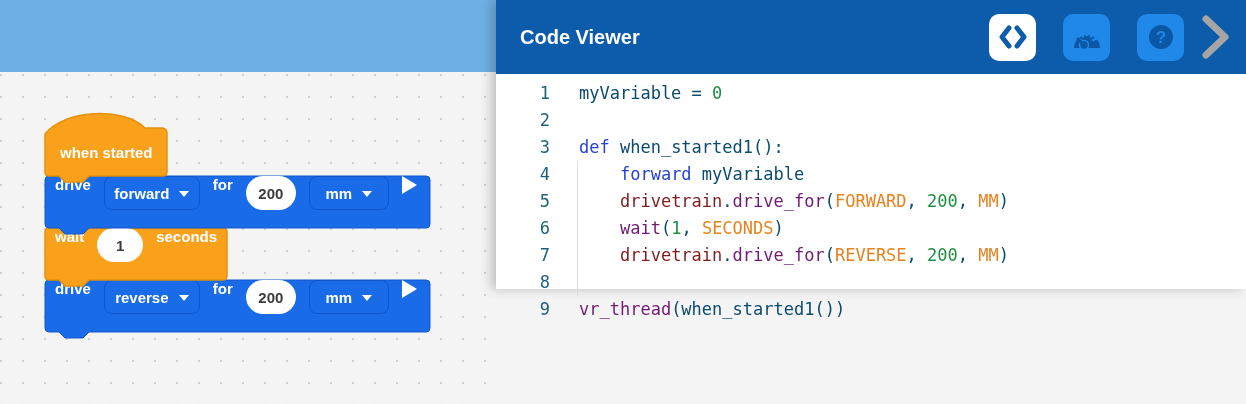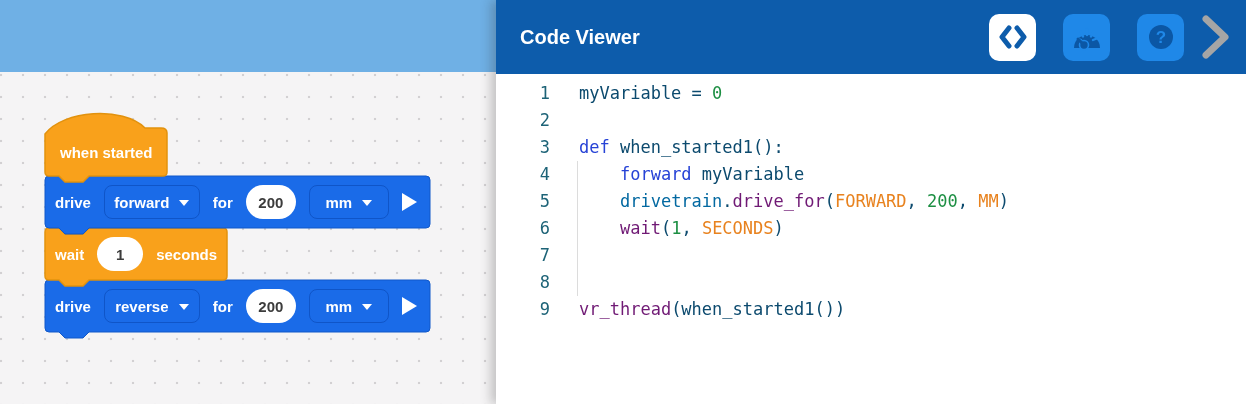--- a/index.html
+++ b/index.html
@@ -9,21 +9,21 @@
   
   .left-toolbar { position:absolute; left:0; top:0; width:496px; height:72px;
                   background:#6fb0e5; }
   .workspace { position:absolute; left:0; top:72px; width:496px; height:332px;
                background-color:#f5f4f5;
                background-image:radial-gradient(circle, #d2d0d2 1.3px, transparent 1.6px);
                background-size:22px 22px; background-position:12px 14px; }
 
   .block { position:absolute; color:#fff; font-weight:bold; font-size:15px; }
   .block svg.bg { position:absolute; left:0; top:0; overflow:visible; }
-  .block .content { position:relative; display:flex; align-items:center; }
+  .block .content { position:relative; display:flex; align-items:flex-start; }
 
   .blk-hat    { left:45px; top:40px;  width:122px; height:64px; z-index:4; }
   .blk-drive1 { left:45px; top:104px; width:385px; height:52px; z-index:3; }
   .blk-wait   { left:45px; top:156px; width:182px; height:52px; z-index:2; }
   .blk-drive2 { left:45px; top:208px; width:385px; height:52px; z-index:1; }
 
   .blk-hat .content { padding:32px 0 7px 15px; height:64px; align-items:flex-start; }
   .stack .content { height:52px; padding-left:10px; gap:13px; }
 
   .dropdown { height:34px; border:1.5px solid #0f55c8; border-radius:8px;
@@ -34,41 +34,41 @@
   .caret { width:0; height:0; border-left:5px solid transparent;
            border-right:5px solid transparent; border-top:6px solid #fff; margin-top:2px; }
   .pill { min-width:46px; height:34px; background:#fff; border-radius:17px;
           color:#3c3c3c; display:flex; align-items:center; justify-content:center;
           padding:0 12px; }
   .pill-num { width:50px; }
   .play { width:0; height:0; border-left:15px solid #fff;
           border-top:9px solid transparent; border-bottom:9px solid transparent; }
 
   
-  .code-panel { position:absolute; left:496px; top:0; width:750px; height:404px;
+  .code-panel { position:absolute; left:496px; top:0; width:750px; height:289px;
                 background:#fff; box-shadow:-5px 0 10px rgba(40,40,40,0.25); }
   .cv-header { height:74px; background:#0d5cab; display:flex; align-items:center;
                padding:0 12px 0 24px; }
   .cv-title { color:#fff; font-weight:bold; font-size:20px; flex:1; }
   .icon-btn { width:47px; height:47px; border-radius:10px; border:none;
               background:#1f88e8; display:flex; align-items:center; justify-content:center;
               margin-left:27px; cursor:pointer; }
   .icon-btn.active { background:#fff; }
   .chevron-btn { width:38px; height:50px; background:transparent; border:none;
                  display:flex; align-items:center; justify-content:center;
                  margin-left:12px; cursor:pointer; }
 
   .code-area { position:relative; padding-top:6px;
                font-family:"DejaVu Sans Mono", monospace; font-size:17px; }
   .code-line { display:flex; height:27px; line-height:27px; }
   .ln { width:54px; text-align:right; color:#1d6377; flex:0 0 54px; }
   .lc { margin-left:29px; white-space:pre; color:#1d1d1d; }
   .tok-d { color:#0c4a6e; }
   .tok-k { color:#2743d6; }
-  .tok-o { color:#0369a1; }
+  .tok-o { color:#7f1d1d; }
   .tok-f { color:#701a75; }
   .tok-c { color:#e8821e; }
   .tok-n { color:#1d8f43; }
   .indent-guide { position:absolute; left:81px; top:87px; height:135px;
                   border-left:1.5px solid #dcdcdc; }
 </style>
 </head>
 <body>
 
 <div class="left-toolbar"></div>
@@ -208,20 +208,21 @@
         <div class="code-line">
           <span class="ln">5</span>
           <span class="lc"><span class="tok-d">    </span><span class="tok-o">drivetrain</span><span class="tok-d">.</span><span class="tok-f">drive_for</span><span class="tok-d">(</span><span class="tok-c">FORWARD</span><span class="tok-d">, </span><span class="tok-n">200</span><span class="tok-d">, </span><span class="tok-c">MM</span><span class="tok-d">)</span></span>
         </div>
         <div class="code-line">
           <span class="ln">6</span>
           <span class="lc"><span class="tok-d">    </span><span class="tok-f">wait</span><span class="tok-d">(</span><span class="tok-n">1</span><span class="tok-d">, </span><span class="tok-c">SECONDS</span><span class="tok-d">)</span></span>
         </div>
         <div class="code-line">
           <span class="ln">7</span>
+          <span class="lc"><span class="tok-d">    </span><span class="tok-o">drivetrain</span><span class="tok-d">.</span><span class="tok-f">drive_for</span><span class="tok-d">(</span><span class="tok-c">REVERSE</span><span class="tok-d">, </span><span class="tok-n">200</span><span class="tok-d">, </span><span class="tok-c">MM</span><span class="tok-d">)</span></span>
         </div>
         <div class="code-line">
           <span class="ln">8</span>
           <span class="lc"></span>
         </div>
         <div class="code-line">
           <span class="ln">9</span>
           <span class="lc"><span class="tok-f">vr_thread</span><span class="tok-d">(when_started1())</span></span>
         </div>
       </div>

